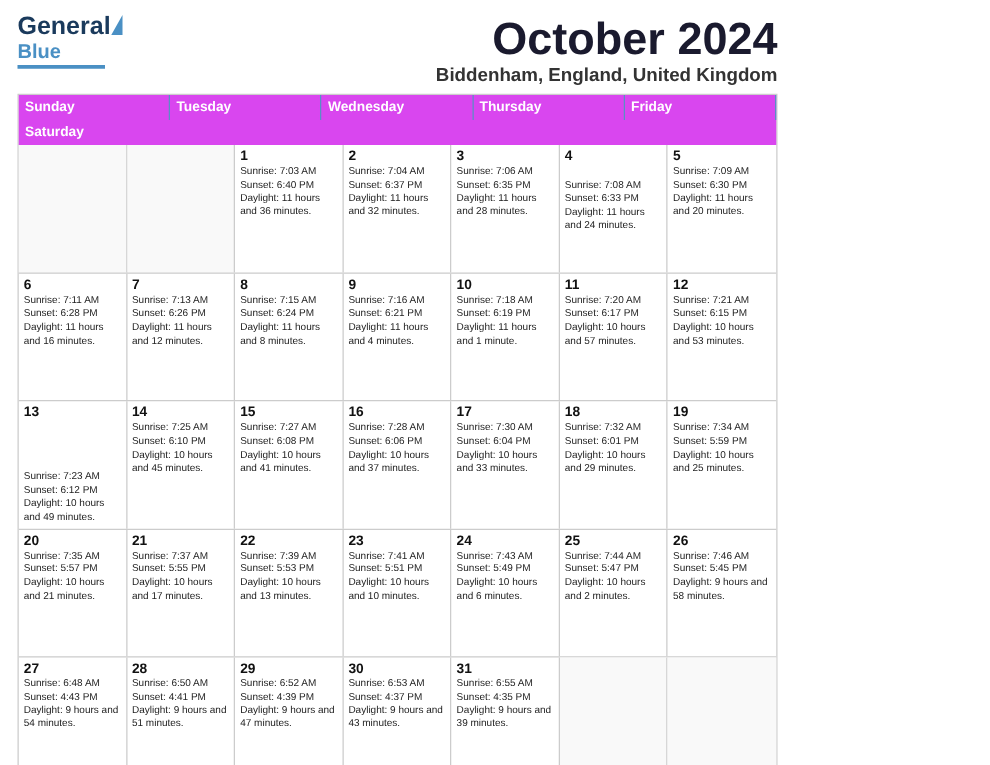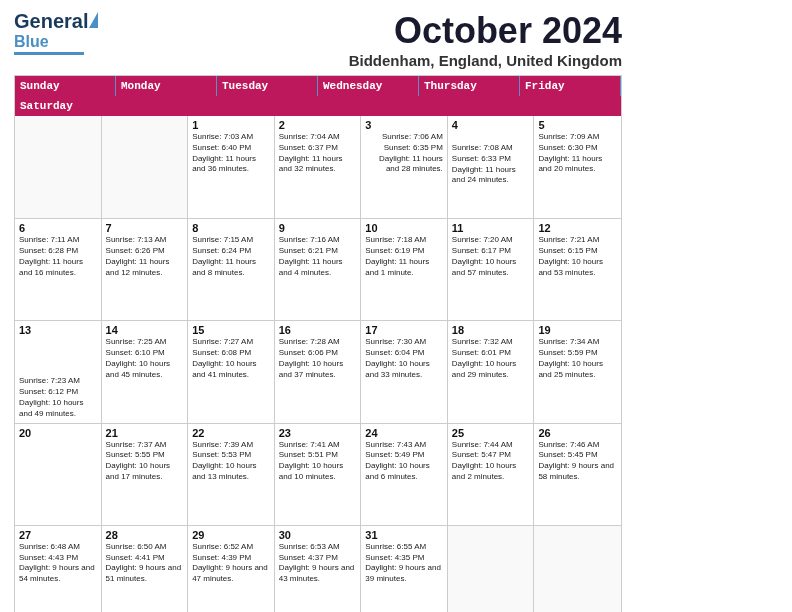--- a/index.html
+++ b/index.html
@@ -42,23 +42,22 @@
       font-weight: bold;
     }
     .calendar {
       flex: 1;
       display: flex;
       flex-direction: column;
       border: 1px solid #ccc;
     }
     .cal-header {
       display: grid;
-      grid-template-columns: repeat(6, 1fr);
-      background: #be185d;
-      font-family: Liberation Mono, monospace;
+      grid-template-columns: repeat(5, 1fr);
+      background: #d946ef;
     }
     .cal-header-cell {
       color: #fff;
       font-size: 11px;
       font-weight: bold;
       padding: 4px 5px;
       text-align: left;
       border-right: 1px solid #5a8ec5;
     }
     .cal-header-cell:last-child { border-right: none; }
@@ -117,21 +116,20 @@
 
     <div class="title-block">
       <div class="month-title">October 2024</div>
       <div class="location">Biddenham, England, United Kingdom</div>
     </div>
   </div>
 
   <div class="calendar">
     <div class="cal-header">
       <div class="cal-header-cell">Sunday</div>
-      <div class="cal-header-cell">Monday</div>
       <div class="cal-header-cell">Tuesday</div>
       <div class="cal-header-cell">Wednesday</div>
       <div class="cal-header-cell">Thursday</div>
       <div class="cal-header-cell">Friday</div>
       <div class="cal-header-cell">Saturday</div>
     </div>
     <div class="cal-body" id="cal-body">
     <div class="cal-row">
           <div class="cal-cell empty"></div>
           <div class="cal-cell empty"></div>
@@ -142,21 +140,21 @@
 Daylight: 11 hours and 36 minutes.</div>
           </div>
           <div class="cal-cell">
             <div class="day-num">2</div>
             <div class="cell-info" style="white-space: pre-line;">Sunrise: 7:04 AM
 Sunset: 6:37 PM
 Daylight: 11 hours and 32 minutes.</div>
           </div>
           <div class="cal-cell">
             <div class="day-num">3</div>
-            <div class="cell-info" style="white-space: pre-line; text-align: right;">Sunrise: 7:06 AM
+            <div class="cell-info" style="white-space: pre-line;">Sunrise: 7:06 AM
 Sunset: 6:35 PM
 Daylight: 11 hours and 28 minutes.</div>
           </div>
           <div class="cal-cell">
             <div class="day-num">4</div>
             <div class="cell-info" style="white-space: pre-line; margin-top: 12px;">Sunrise: 7:08 AM
 Sunset: 6:33 PM
 Daylight: 11 hours and 24 minutes.</div>
           </div>
           <div class="cal-cell">
@@ -250,20 +248,23 @@
           <div class="cal-cell">
             <div class="day-num">19</div>
             <div class="cell-info" style="white-space: pre-line;">Sunrise: 7:34 AM
 Sunset: 5:59 PM
 Daylight: 10 hours and 25 minutes.</div>
           </div>
         </div>
         <div class="cal-row">
           <div class="cal-cell">
             <div class="day-num">20</div>
+            <div class="cell-info" style="white-space: pre-line;">Sunrise: 7:35 AM
+Sunset: 5:57 PM
+Daylight: 10 hours and 21 minutes.</div>
           </div>
           <div class="cal-cell">
             <div class="day-num">21</div>
             <div class="cell-info" style="white-space: pre-line;">Sunrise: 7:37 AM
 Sunset: 5:55 PM
 Daylight: 10 hours and 17 minutes.</div>
           </div>
           <div class="cal-cell">
             <div class="day-num">22</div>
             <div class="cell-info" style="white-space: pre-line;">Sunrise: 7:39 AM

